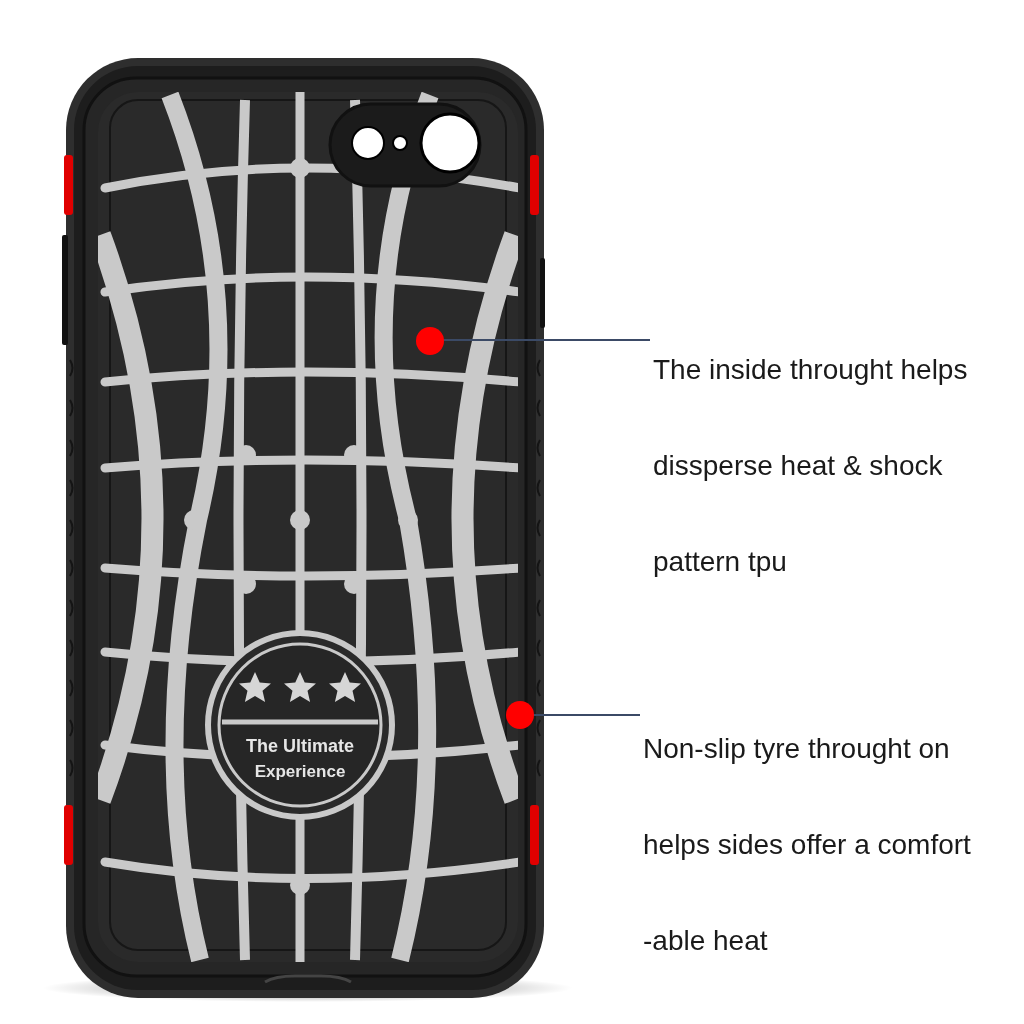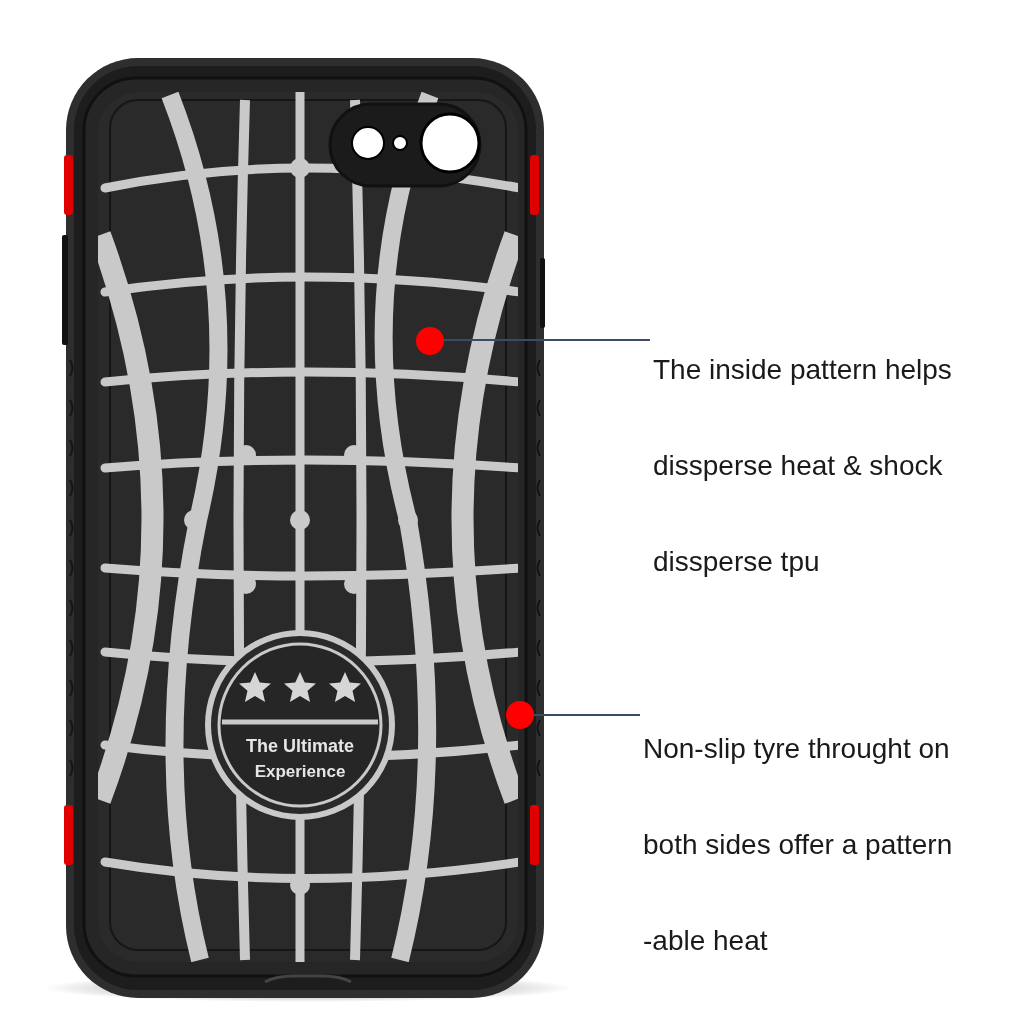--- a/index.html
+++ b/index.html
@@ -138,22 +138,22 @@
     <circle cx="430" cy="341" r="14" fill="#ff0000"></circle>
   </g>
 
   <g>
     <line x1="520" y1="715" x2="640" y2="715" stroke="#3b4a66" stroke-width="2"></line>
     <circle cx="520" cy="715" r="14" fill="#ff0000"></circle>
   </g>
 </svg>
 
 <div id="callout1-text" class="callout-text">
-  <span>The inside pattern helps</span>
+  <span>The inside throught helps</span>
   <span>dissperse heat &amp; shock</span>
-  <span>dissperse tpu</span>
+  <span>pattern tpu</span>
 </div>
 
 <div id="callout2-text" class="callout-text">
   <span>Non-slip tyre throught on</span>
-  <span>both sides offer a pattern</span>
+  <span>helps sides offer a comfort</span>
   <span>-able heat</span>
 </div>
 
 </body></html>

